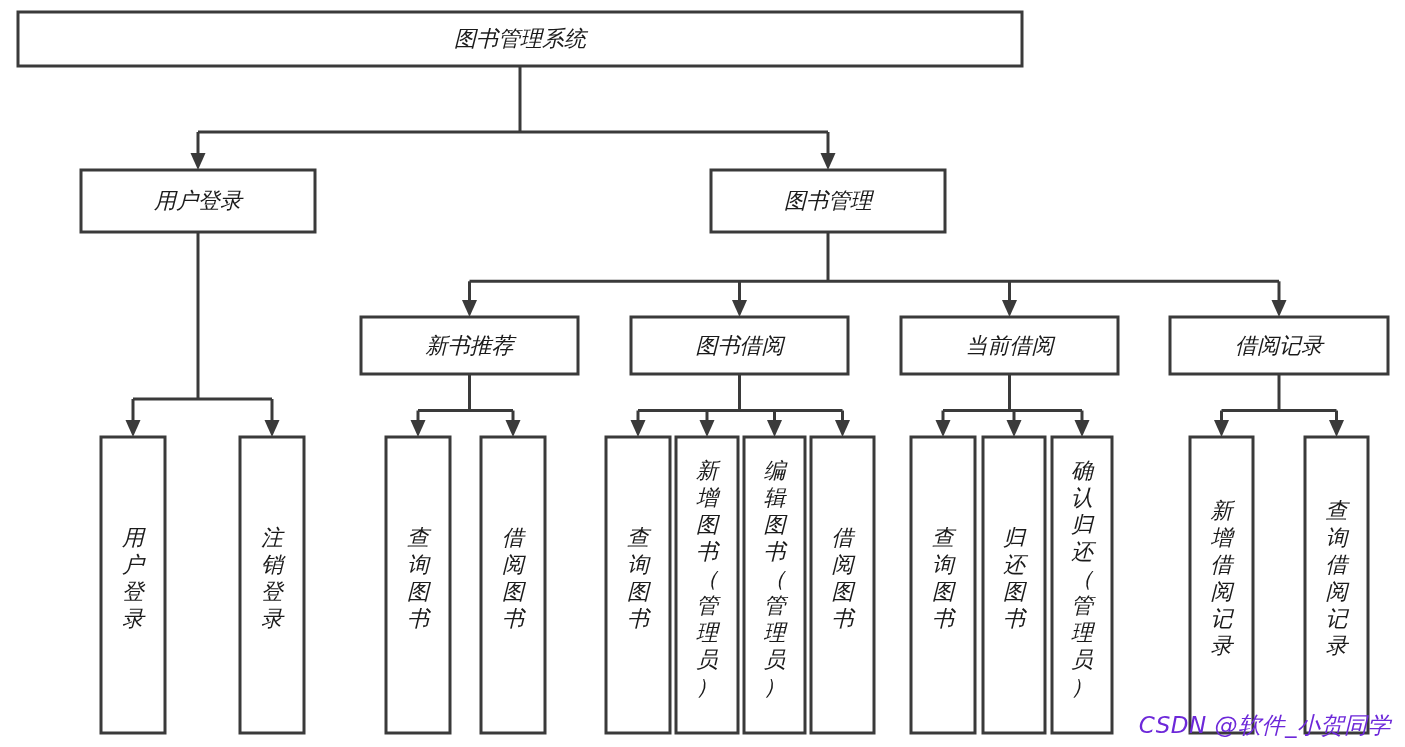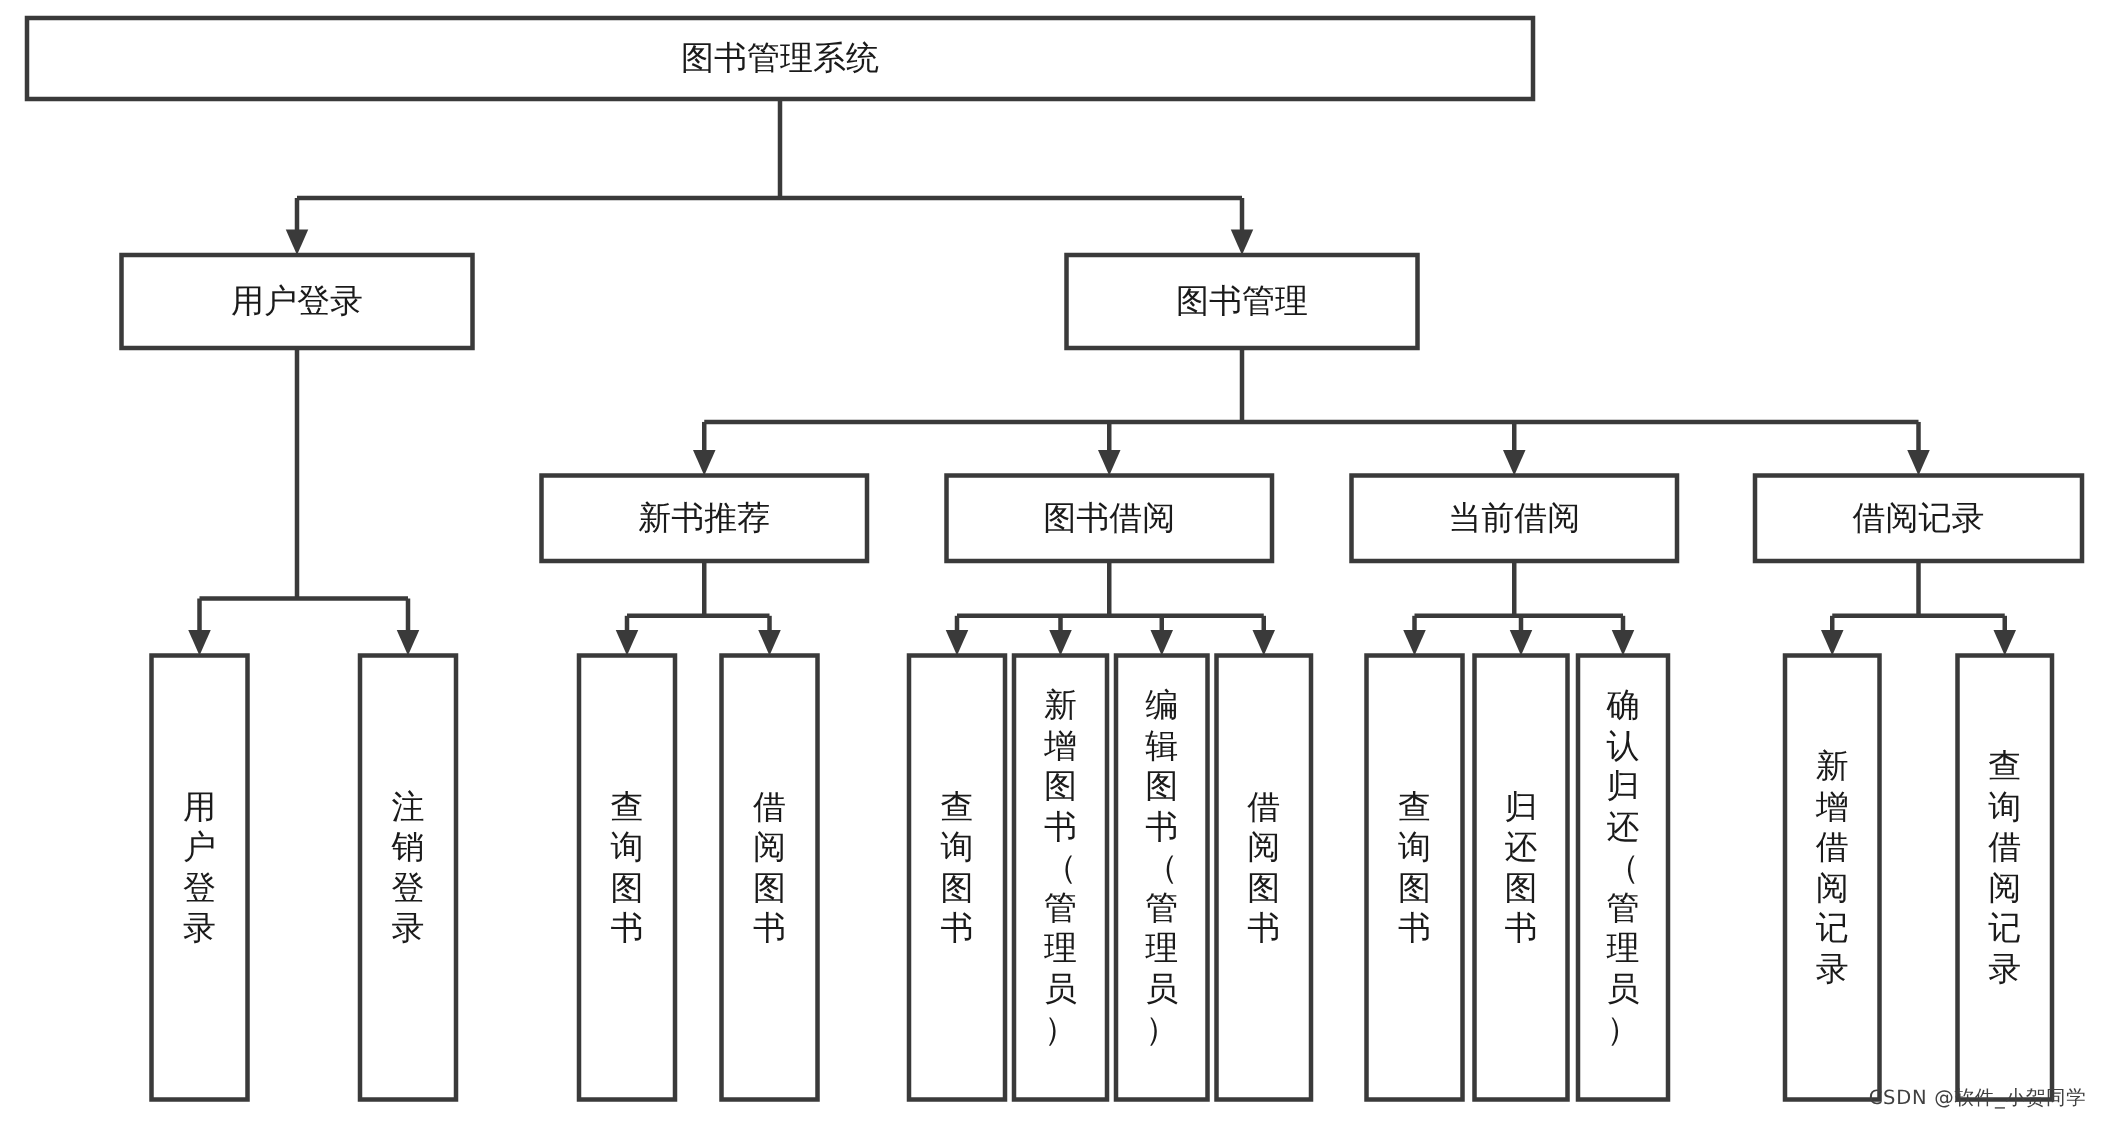--- a/index.html
+++ b/index.html
@@ -11,20 +11,21 @@
   body {
     width: 1405px;
     height: 747px;
     font-family: "DejaVu Sans", "Liberation Sans", sans-serif;
     overflow: hidden;
   }
   #diagram-root {
     position: relative;
     width: 1405px;
     height: 747px;
+    font-style: italic;
   }
   svg#tree-svg {
     position: absolute;
     top: 0;
     left: 0;
     width: 1405px;
     height: 747px;
     display: block;
   }
   .node-box {
@@ -53,22 +54,22 @@
     fill: #1a1a1a;
     font-family: "DejaVu Sans", "Liberation Sans", sans-serif;
     font-size: 22px;
     text-anchor: middle;
   }
   .watermark-text {
     position: absolute;
     right: 14px;
     bottom: 6px;
     font-family: "DejaVu Sans", "Liberation Sans", sans-serif;
-    font-size: 13px;
-    color: #404040;
+    font-size: 23px;
+    color: #6d28d9;
     letter-spacing: 0.5px;
     white-space: nowrap;
     pointer-events: none;
   }
 </style>
 </head>
 <body>
 
 <div id="diagram-root">
   <svg id="tree-svg" viewBox="0 0 1405 747" xmlns="http://www.w3.org/2000/svg">

